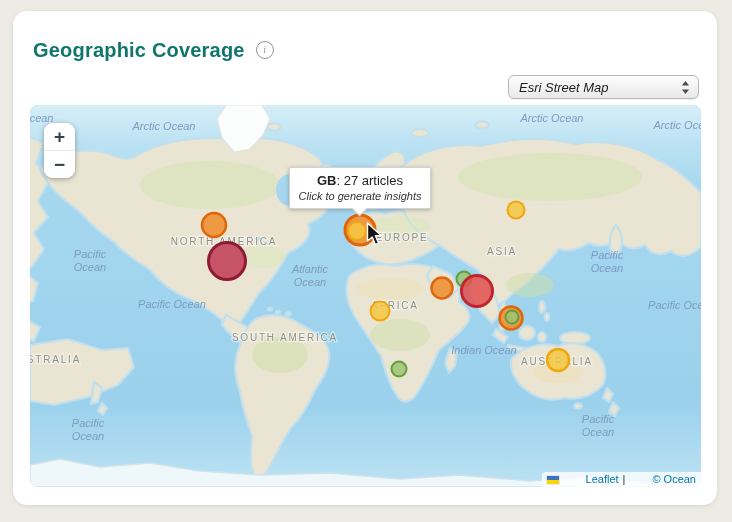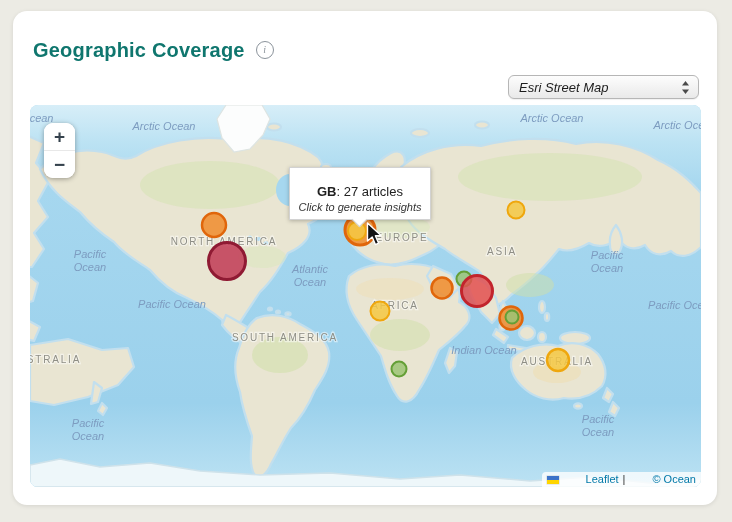--- a/index.html
+++ b/index.html
@@ -50,21 +50,21 @@
   }
   .zoom-btn{
     width:31px;height:27px;display:flex;align-items:center;justify-content:center;
     font-size:19px;font-weight:700;color:#35424d;cursor:pointer;background:#fff;
   }
   .zoom-btn.zin{border-bottom:1px solid #e8e8e8;}
   .leaflet-tooltip{
     position:absolute;left:259px;top:62px;width:142px;box-sizing:border-box;
     background:#ffffff;border:1px solid #d2d2d2;border-radius:0;
     box-shadow:0 1px 4px rgba(0,0,0,0.25);
-    padding:16px 8px 6px;text-align:center;z-index:6;
+    padding:5px 8px 6px;text-align:center;z-index:6;
   }
   .leaflet-tooltip .line1{font-size:13px;color:#222;}
   .leaflet-tooltip .line1 .country{font-weight:700;}
   .leaflet-tooltip .line2{font-size:11px;font-style:italic;color:#333;margin-top:2px;}
   .tooltip-arrow{
     position:absolute;left:50%;bottom:-6px;margin-left:-6px;width:10px;height:10px;
     background:#fff;transform:rotate(45deg);
     border-right:1px solid #d2d2d2;border-bottom:1px solid #d2d2d2;
   }
   .cursor-arrow{position:absolute;left:336px;top:117px;z-index:8;}

